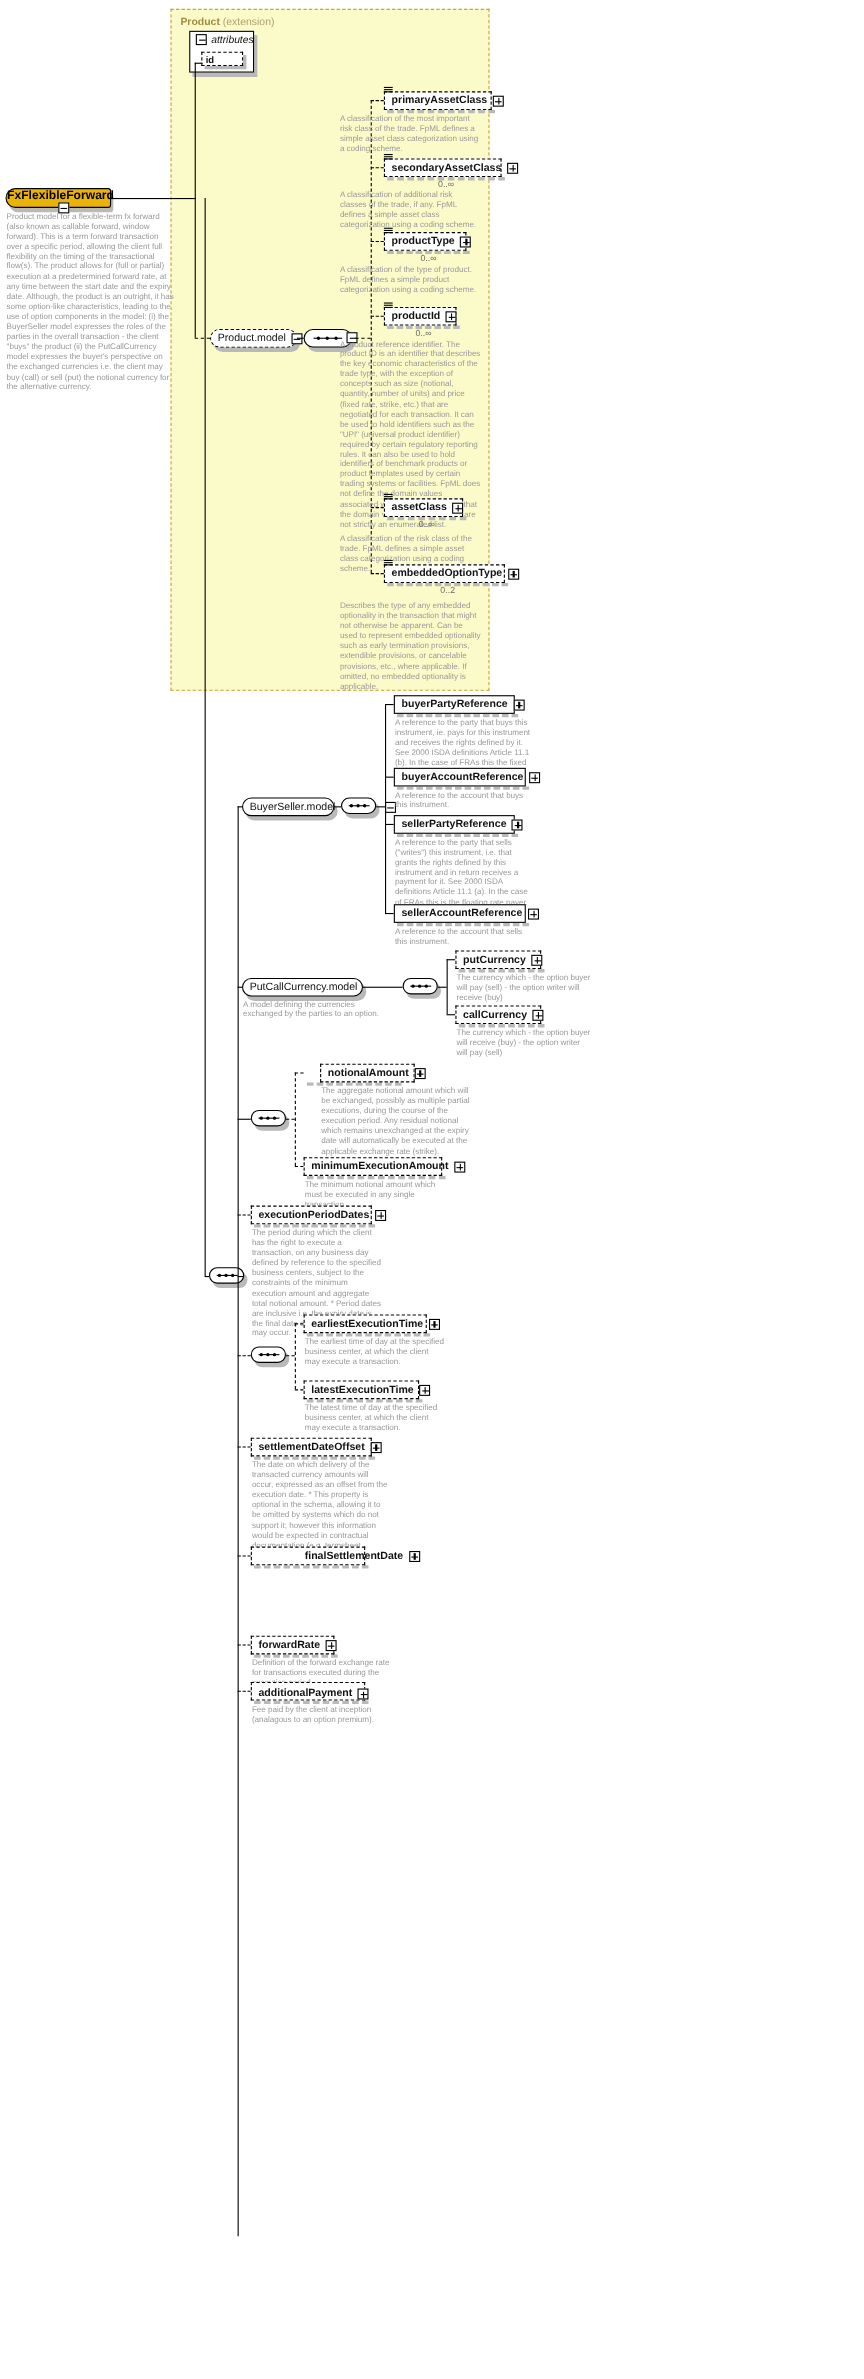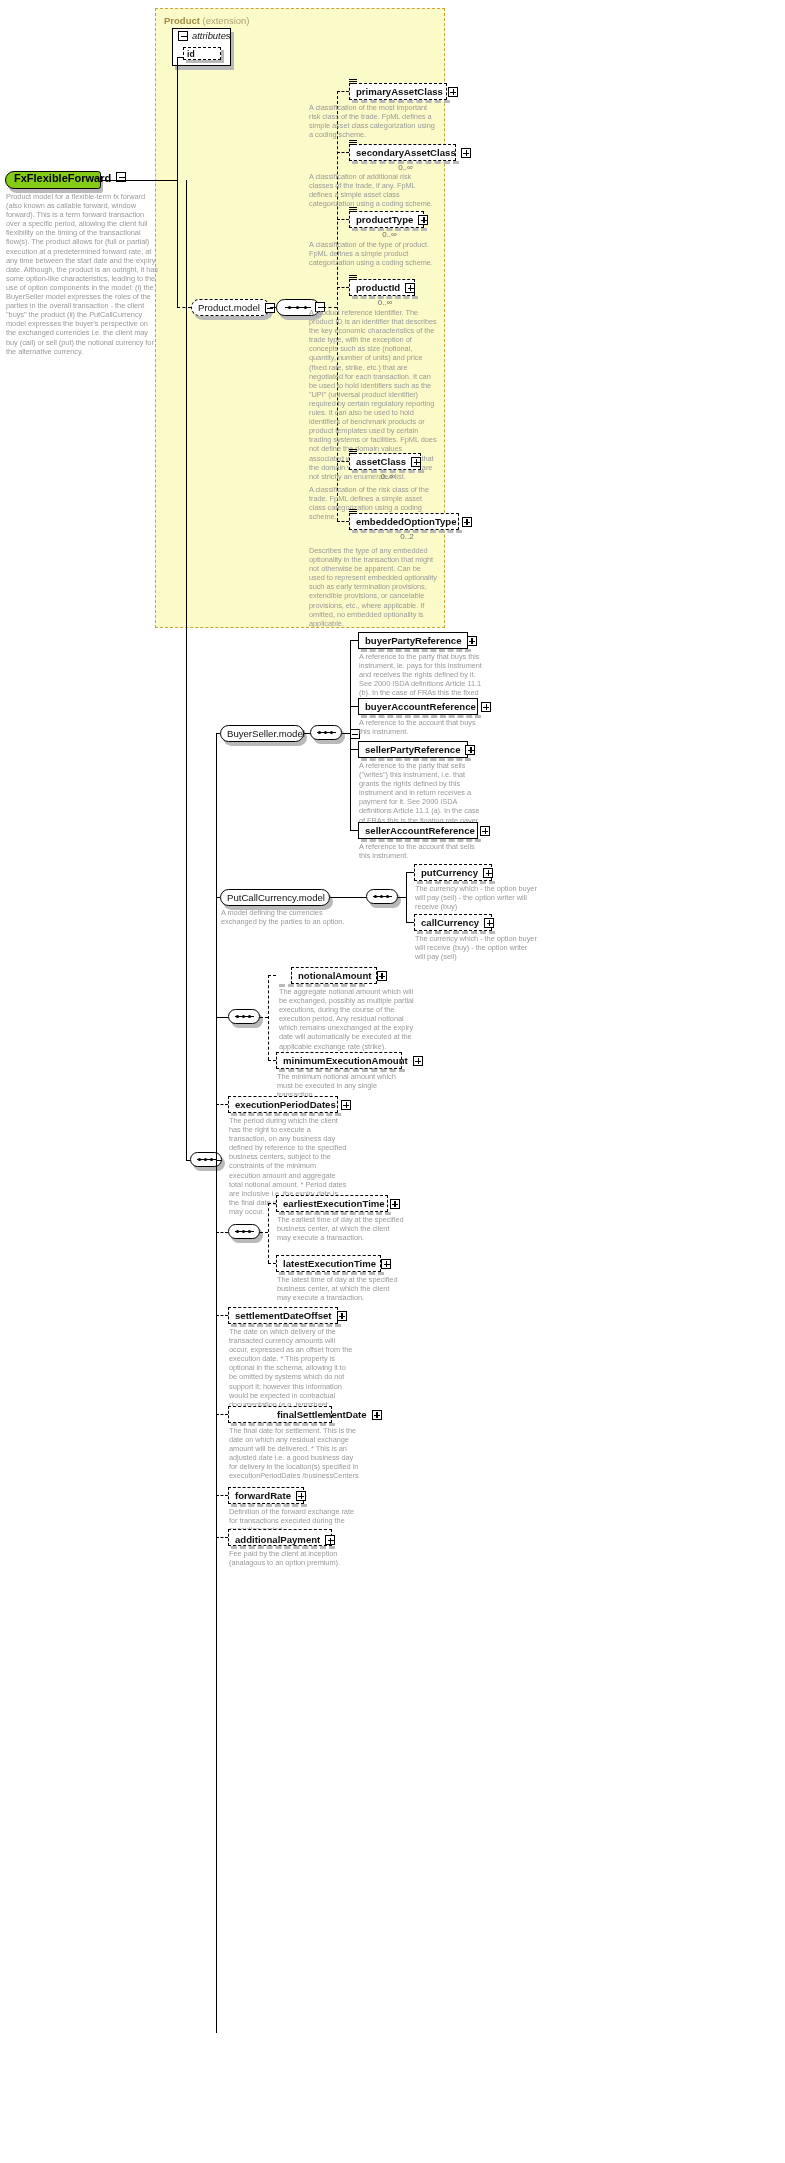--- a/index.html
+++ b/index.html
@@ -160,26 +160,27 @@
   .ln-h { position: absolute; height: 0; border-top: 1px solid #000; }
   .ln-v { position: absolute; width: 0; border-left: 1px solid #000; }
   .ln-h.d { border-top: 1px dashed #000; }
   .ln-v.d { border-left: 1px dashed #000; }
 
   
   .root {
     position: absolute;
     border: 1.4px solid #000;
     border-radius: 10px 3px 3px 10px;
-    background: #84cc16;
+    background: #eab308;
     height: 18px;
-    display: flex; align-items: flex-start;
+    display: flex; align-items: center;
     padding: 0 4px 0 8px;
     font-size: 11px;
     font-weight: bold;
+    flex-direction: column;
   }
 </style>
 </head>
 <body>
 
 <div id="canvas">
 
   <div class="ext-box" style="left:155px; top:8px; width:290px; height:620px;"></div>
   <div class="ext-title" style="left:164px; top:15px;">
     <span>Product</span>
@@ -428,21 +429,21 @@
   </div>
   <div class="ln-h d" style="left:260px; top:1017px; width:8px;"></div>
   <div class="ln-v d" style="left:268px; top:975px; height:85px;"></div>
 
   <div class="ln-h d" style="left:268px; top:975px; width:8px;"></div>
   <div class="nshadow dashed-sh" style="left:279px; top:984px; width:86px;"></div>
   <div class="node elem" style="left:291px; top:967px; width:86px;">
     <span>notionalAmount</span>
     <span class="expander plus"></span>
   </div>
-  <div class="desc" style="left:279px; top:987px; width:136px;">The aggregate notional amount which will be exchanged, possibly as multiple partial executions, during the course of the execution period. Any residual notional which remains unexchanged at the expiry date will automatically be executed at the applicable exchange rate (strike).</div>
+  <div class="desc" style="left:292px; top:987px; width:136px;">The aggregate notional amount which will be exchanged, possibly as multiple partial executions, during the course of the execution period. Any residual notional which remains unexchanged at the expiry date will automatically be executed at the applicable exchange rate (strike).</div>
 
   <div class="ln-h d" style="left:268px; top:1060px; width:8px;"></div>
   <div class="nshadow dashed-sh" style="left:279px; top:1069px; width:126px;"></div>
   <div class="node elem" style="left:276px; top:1052px; width:126px;">
     <span>minimumExecutionAmount</span>
     <span class="expander plus"></span>
   </div>
   <div class="desc" style="left:277px; top:1072px; width:136px;">The minimum notional amount which must be executed in any single transaction.</div>
 
   <div class="ln-h d" style="left:216px; top:1104px; width:12px;"></div>
@@ -488,21 +489,20 @@
     <span class="expander plus"></span>
   </div>
   <div class="desc" style="left:229px; top:1327px; width:126px;">The date on which delivery of the transacted currency amounts will occur, expressed as an offset from the execution date. * This property is optional in the schema, allowing it to be omitted by systems which do not support it; however this information would be expected in contractual documentation (e.g. termsheet, confirmation).</div>
 
   <div class="ln-h d" style="left:216px; top:1414px; width:12px;"></div>
   <div class="nshadow dashed-sh" style="left:231px; top:1423px; width:104px;"></div>
   <div class="node elem" style="left:228px; top:1406px; width:104px;padding-left:48px;">
     <span>finalSettlementDate</span>
     <span class="expander plus"></span>
   </div>
-  <div class="desc" style="left:229px; top:1426px; width:130px;">The final date for settlement. This is the date on which any residual exchange amount will be delivered. * This is an adjusted date i.e. a good business day for delivery in the location(s) specified in executionPeriodDates /businessCenters</div>
 
   <div class="ln-h d" style="left:216px; top:1495px; width:12px;"></div>
   <div class="nshadow dashed-sh" style="left:231px; top:1504px; width:76px;"></div>
   <div class="node elem" style="left:228px; top:1487px; width:76px;">
     <span>forwardRate</span>
     <span class="expander plus"></span>
   </div>
   <div class="desc" style="left:229px; top:1507px; width:130px;">Definition of the forward exchange rate for transactions executed during the execution period.</div>
 
   <div class="ln-h d" style="left:216px; top:1537px; width:12px;"></div>

